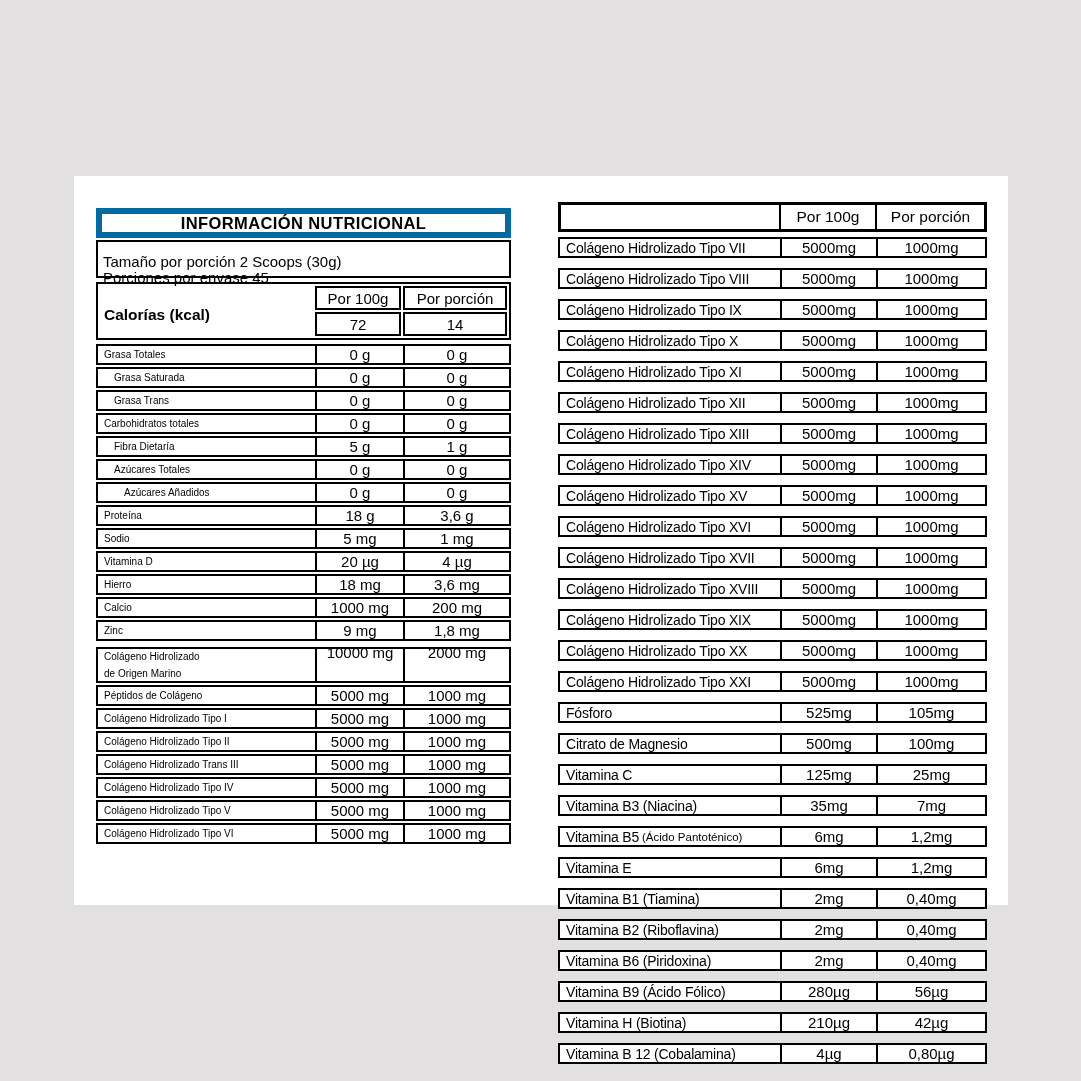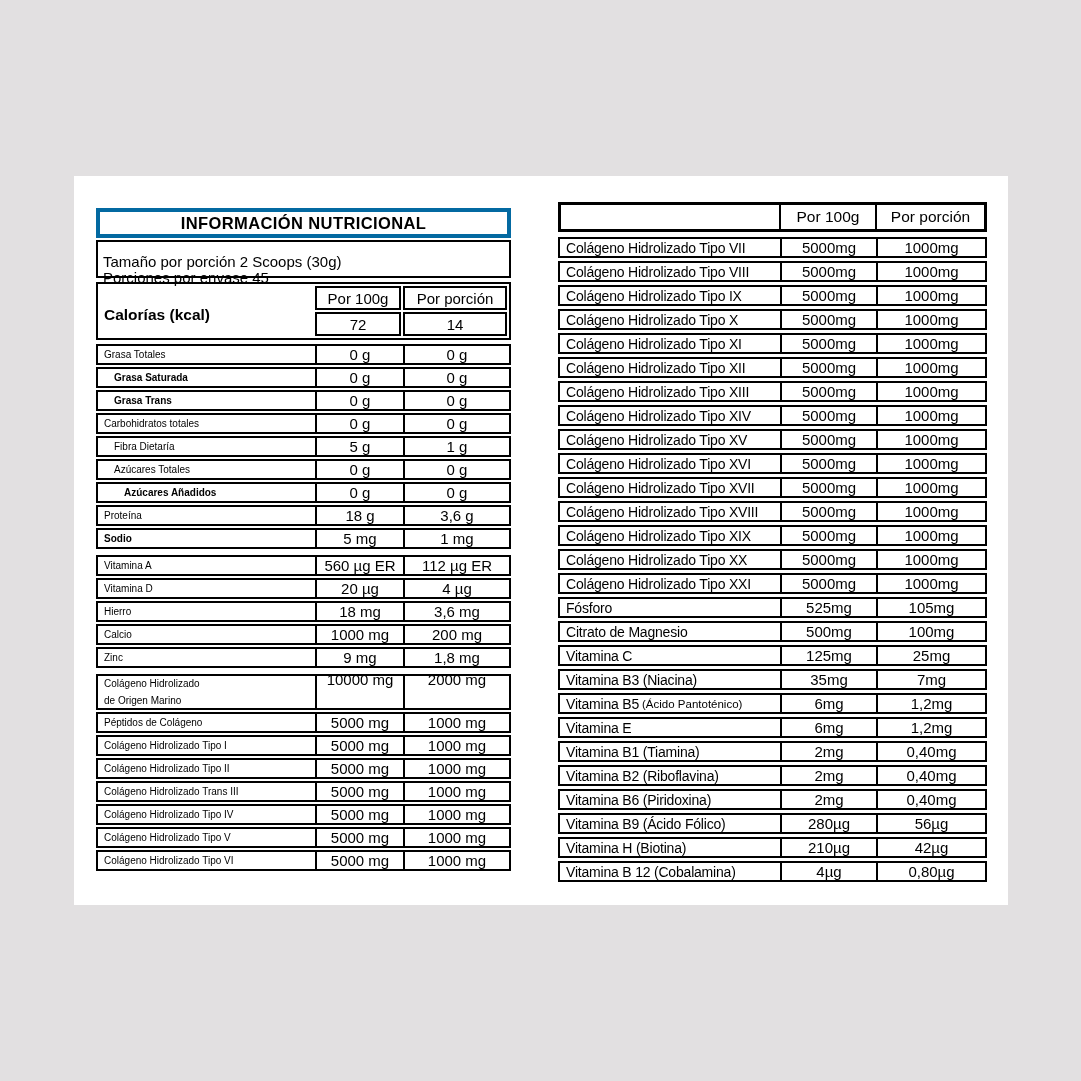--- a/index.html
+++ b/index.html
@@ -10,21 +10,21 @@
     color:#000;
     -webkit-font-smoothing:antialiased;
   }
   .sheet{
     position:absolute;left:74px;top:176px;width:934px;height:729px;
     background:#ffffff;
   }
   
   .lt{position:absolute;left:22px;top:32px;width:415px;}
   .rt{position:absolute;left:484px;top:26px;width:429px;}
-  .box{border:4px solid #0369a1;box-sizing:border-box;background:#fff;}
+  .box{border:6px solid #0369a1;box-sizing:border-box;background:#fff;}
   .title-box{
     height:30px;display:flex;align-items:center;justify-content:center;
     font-weight:bold;font-size:16.5px;letter-spacing:.4px;
   }
   .serving-box{
     margin-top:2px;height:38px;padding:12px 5px;box-sizing:border-box;
     border:2px solid #000;font-size:15px;line-height:16px;
   }
   .cal-box{
     margin-top:4px;height:58px;display:flex;border:2px solid #000;box-sizing:border-box;
@@ -48,40 +48,40 @@
   }
   .row.section{margin-top:6px;}
   .row.first{margin-top:4px;}
   .row.tall{height:36px;}
   .lbl{
     flex:1;display:flex;align-items:center;padding-left:6px;
     font-size:10px;white-space:nowrap;overflow:hidden;
   }
   .lbl.ind1{padding-left:16px;}
   .lbl.ind2{padding-left:26px;}
-  .lbl.bold{font-weight:bold;border-radius:7px;}
+  .lbl.bold{font-weight:normal;border-radius:7px;}
   .v{
     display:flex;align-items:center;justify-content:center;
     font-size:15px;border-left:2px solid #000;box-sizing:border-box;
     white-space:nowrap;
   }
   .lt .v1{width:88px;}
   .lt .v2{width:106px;}
   .tall .lbl{flex-direction:column;align-items:flex-start;justify-content:center;line-height:17px;}
   .tall .v{align-items:flex-end;padding-bottom:20px;}
   
   .rhead{
     display:flex;align-items:stretch;height:30px;
     border:3px solid #000;box-sizing:border-box;margin-bottom:5px;background:#fff;
   }
   .rhead .fill{flex:1;}
   .rhead .v{font-size:15.5px;}
   .rt .v1{width:96px;}
   .rt .v2{width:109px;}
-  .rt .row{margin-top:3px;}
+  .rt .row{margin-top:10px;}
   .rt .row.first{margin-top:0;}
   .rt .lbl{font-size:14px;letter-spacing:-0.2px;}
   .lbl .small{font-size:11.5px;margin-left:3px;letter-spacing:0;}
 </style>
 </head>
 <body>
 
 <div class="sheet">
 
   <div class="lt">
@@ -138,25 +138,20 @@
         <div class="row">
           <div class="lbl">Proteína</div>
           <div class="v v1">18 g</div>
           <div class="v v2">3,6 g</div>
         </div>
         <div class="row">
           <div class="lbl bold">Sodio</div>
           <div class="v v1">5 mg</div>
           <div class="v v2">1 mg</div>
         </div>
-        <div class="row section">
-          <div class="lbl">Vitamina A</div>
-          <div class="v v1">560 µg ER</div>
-          <div class="v v2">112 µg ER</div>
-        </div>
         <div class="row">
           <div class="lbl">Vitamina D</div>
           <div class="v v1">20 µg</div>
           <div class="v v2">4 µg</div>
         </div>
         <div class="row">
           <div class="lbl">Hierro</div>
           <div class="v v1">18 mg</div>
           <div class="v v2">3,6 mg</div>
         </div>

